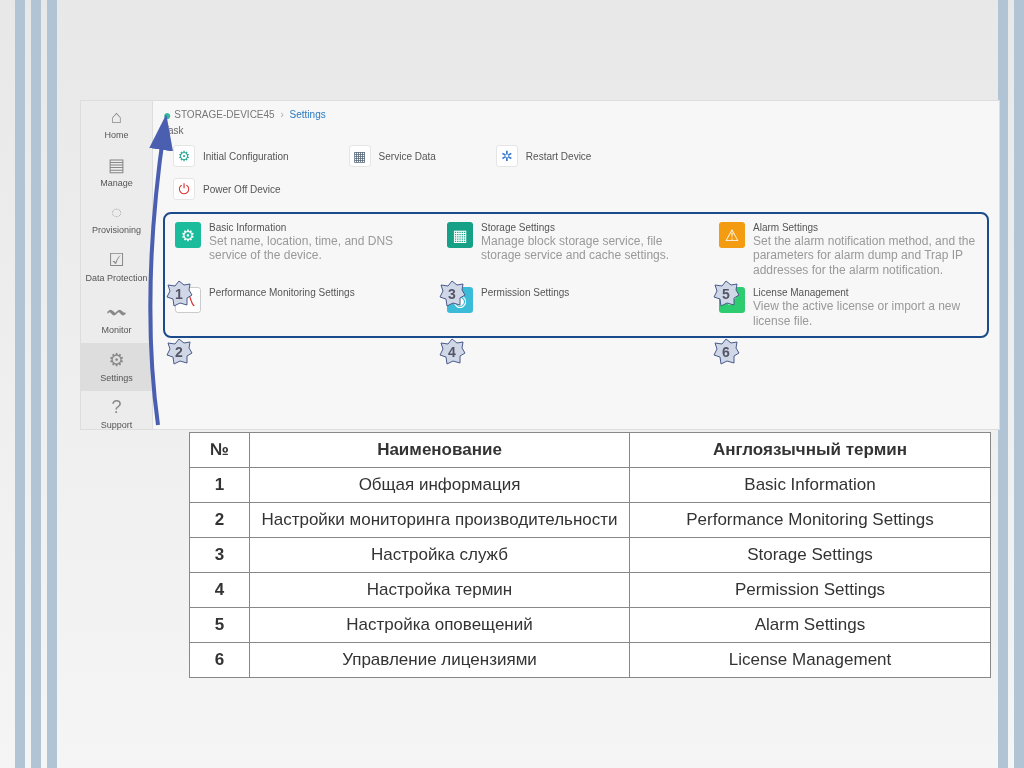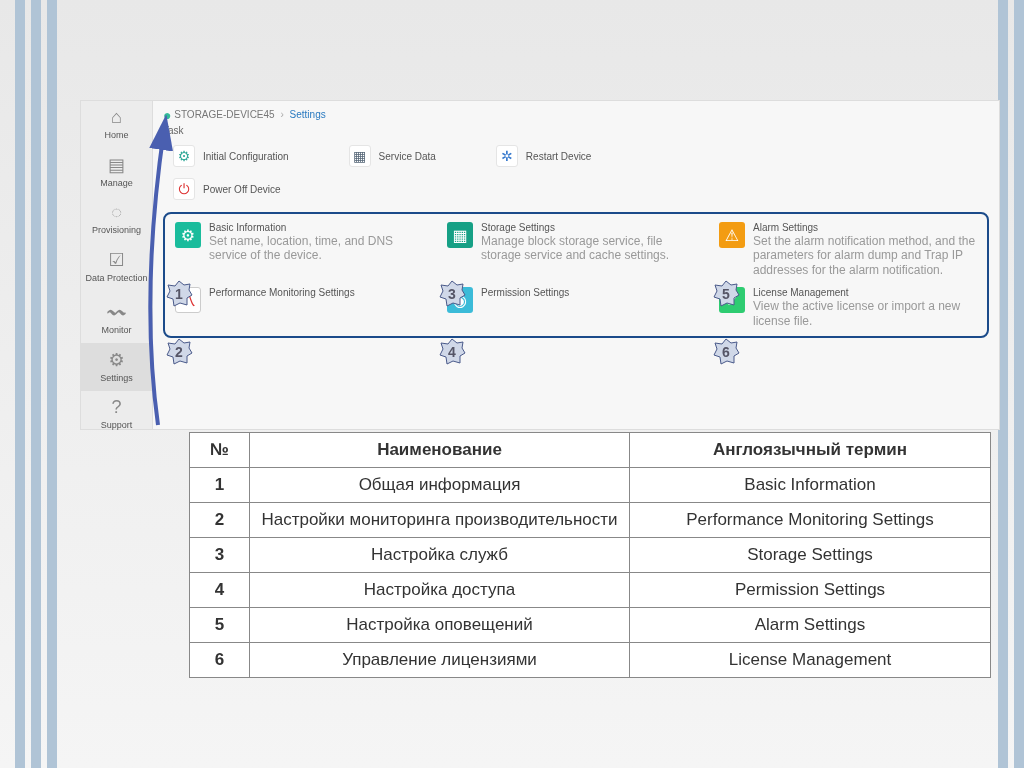--- a/index.html
+++ b/index.html
@@ -387,21 +387,21 @@
             <td class="ru">Настройки мониторинга производительности</td>
             <td>Performance Monitoring Settings</td>
           </tr>
         <tr>
             <td class="num">3</td>
             <td class="ru">Настройка служб</td>
             <td>Storage Settings</td>
           </tr>
         <tr>
             <td class="num">4</td>
-            <td class="ru">Настройка доступа</td>
+            <td class="ru">Настройка термин</td>
             <td>Permission Settings</td>
           </tr>
         <tr>
             <td class="num">5</td>
             <td class="ru">Настройка оповещений</td>
             <td>Alarm Settings</td>
           </tr>
         <tr>
             <td class="num">6</td>
             <td class="ru">Управление лицензиями</td>

